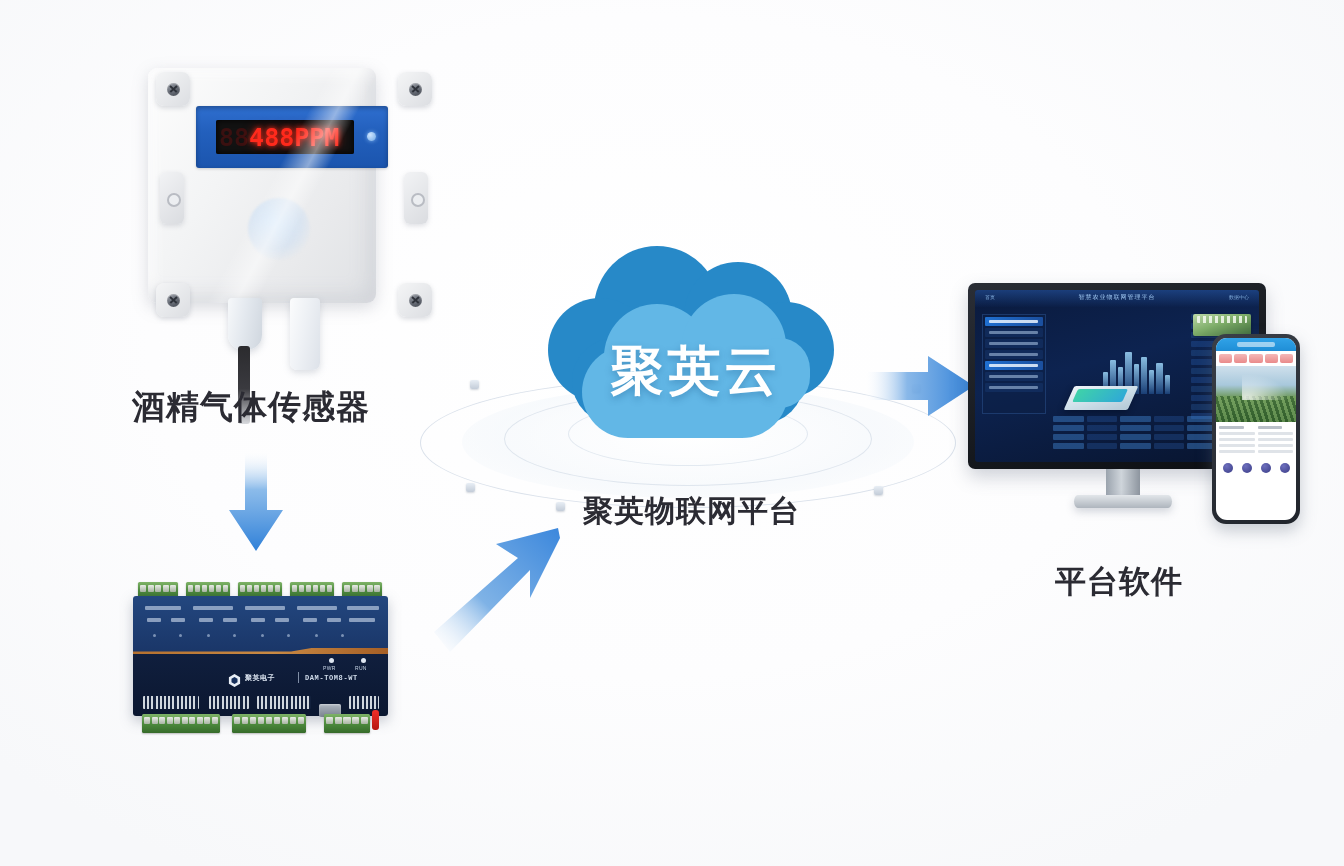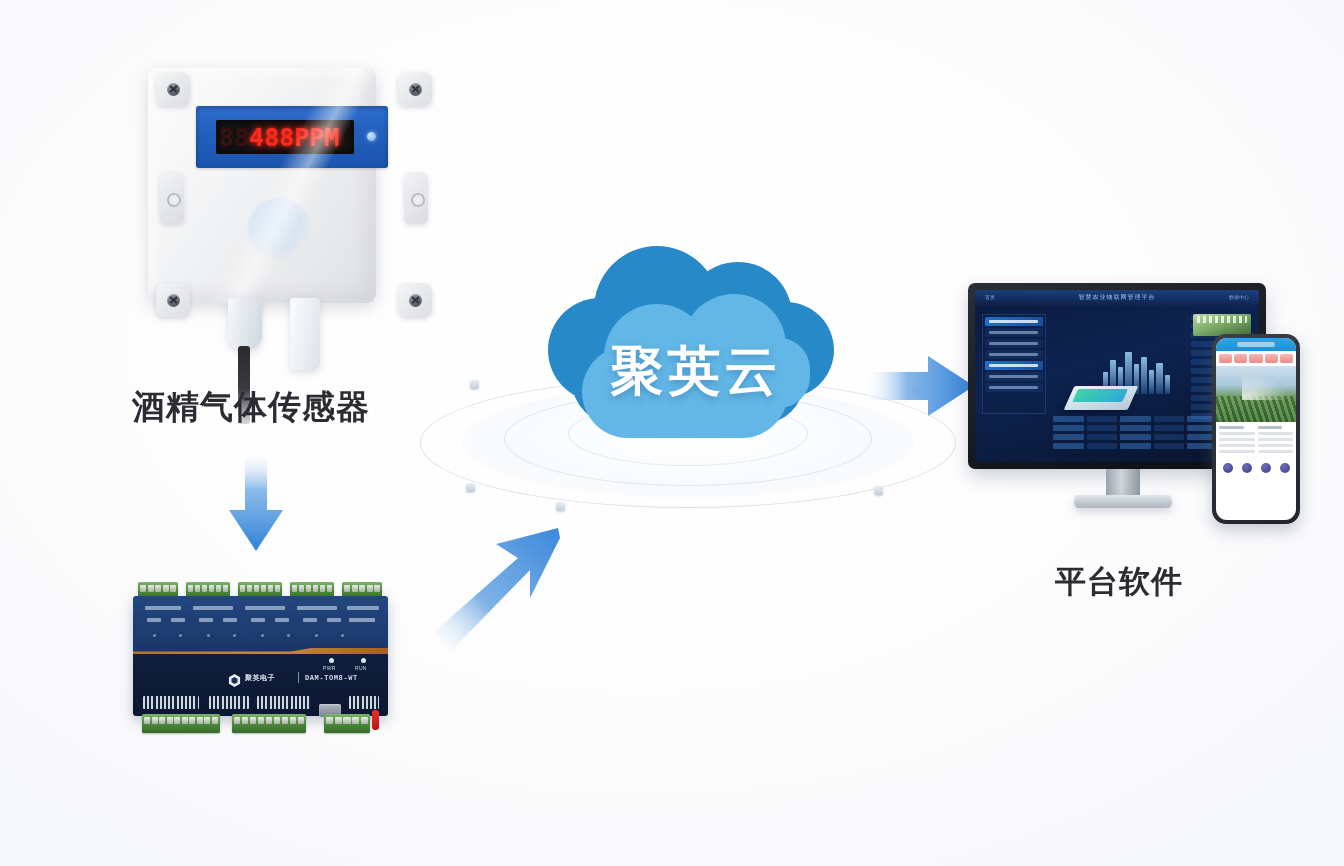--- a/index.html
+++ b/index.html
@@ -556,20 +556,21 @@
 
       <div class="cf" style="left:62px;top:58px;width:106px;height:106px;"></div>
       <div class="cf" style="left:140px;top:48px;width:104px;height:104px;"></div>
       <div class="cf" style="left:40px;top:100px;width:206px;height:92px;border-radius:46px;"></div>
       <div class="cf" style="left:206px;top:92px;width:62px;height:70px;border-radius:32px;"></div>
     </div>
 
     <div class="cloud-text">聚英云</div>
   </div>
 
+  <div class="caption" id="cap-cloud">聚英物联网平台</div>
 
   <div class="arrow-right">
     <svg width="110" height="70" viewBox="0 0 110 70">
       <defs>
         <linearGradient id="gright" x1="0" y1="0" x2="1" y2="0">
           <stop offset="0%" stop-color="#ffffff" stop-opacity="0.12"></stop>
           <stop offset="38%" stop-color="#7cb0e6" stop-opacity="0.9"></stop>
           <stop offset="100%" stop-color="#2f80d8"></stop>
         </linearGradient>
       </defs>

